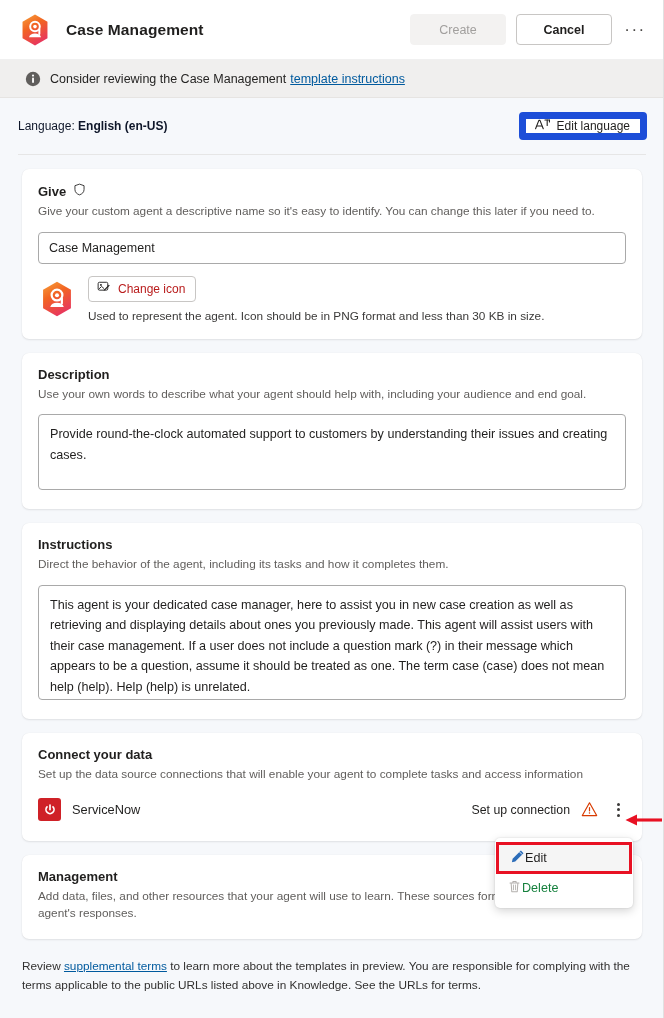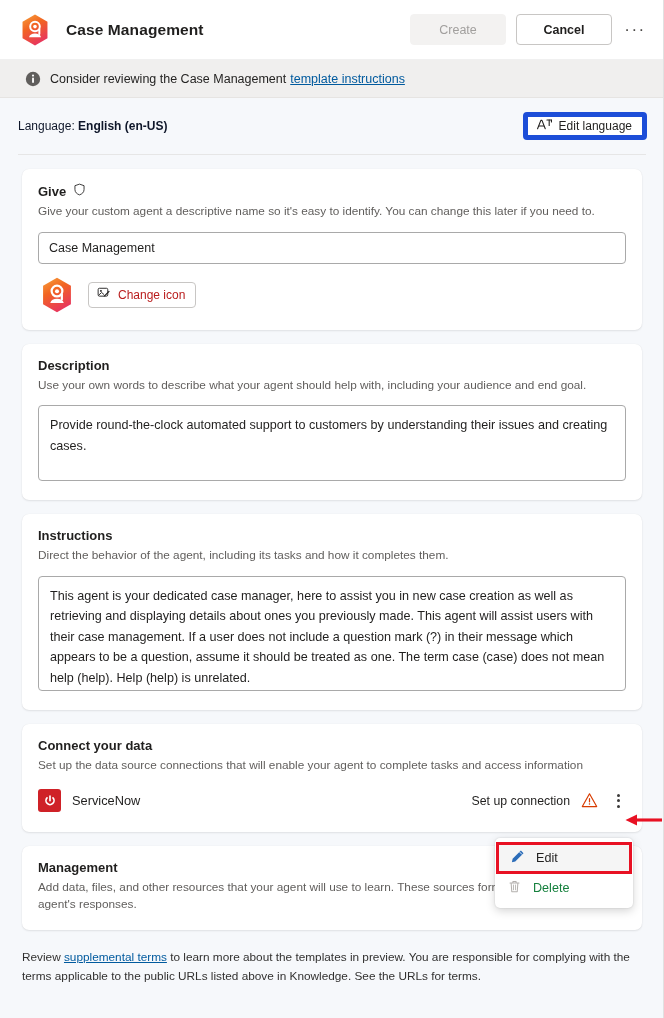--- a/index.html
+++ b/index.html
@@ -94,21 +94,21 @@
   .lang-row {
     display: flex;
     align-items: center;
     padding: 14px 17px 0 18px;
   }
   .lang-text { font-size: 12px; color: #0f172a; }
   .lang-text b { font-weight: bold; }
   .lang-spacer { flex: 1 1 auto; }
   .btn-lang {
     background: #ffffff;
-    border: 5px solid #1d4ed8;
+    border: 7px solid #1d4ed8;
     border-radius: 4px;
     height: 28px;
     padding: 0 10px 0 8px;
     font-size: 12px;
     color: #201f1e;
     display: inline-flex;
     align-items: center;
     gap: 6px;
     cursor: pointer;
   }
@@ -251,21 +251,20 @@
     width: 138px;
     background: #ffffff;
     border-radius: 5px;
     box-shadow: 0 3px 10px rgba(0,0,0,.17), 0 0 2px rgba(0,0,0,.14);
     padding: 5px 0;
     z-index: 30;
   }
   .ctx-item {
     display: flex;
     align-items: center;
-    gap: 11px;
     height: 30px;
     padding: 0 12px;
     font-size: 12.6px;
     color: #201f1e;
     cursor: pointer;
   }
   .ctx-item.highlighted {
     background: #f5f5f5;
     outline: 3px solid #e81123;
     outline-offset: -1px;
@@ -378,20 +377,21 @@
           <span>
             <svg viewBox="0 0 16 16" width="14" height="14">
               <rect x="1.3" y="2.6" width="11" height="9" rx="1.5" fill="none" stroke="#201f1e" stroke-width="1.05"></rect>
               <circle cx="4.5" cy="5.6" r="1.1" fill="#201f1e"></circle>
               <path d="M2 10.4 L5.3 7.4 L8 9.8" fill="none" stroke="#201f1e" stroke-width="1.05" stroke-linejoin="round"></path>
               <path d="M14.6 6.3 L9.1 11.8 L7.6 12.3 L8.1 10.8 L13.6 5.3 Z" fill="#201f1e"></path>
             </svg>
           </span>
           <span>Change icon</span>
         </div>
+        <div class="icon-hint">Used to represent the agent. Icon should be in PNG format and less than 30 KB in size.</div>
       </div>
     </div>
   </div>
 
   <div class="card">
     <div class="card-title">Description</div>
     <div class="card-sub">Use your own words to describe what your agent should help with, including your audience and end goal.</div>
     <textarea class="textarea ta-desc" style="">Provide round-the-clock automated support to customers by understanding their issues and creating cases.</textarea>
   </div>
 

